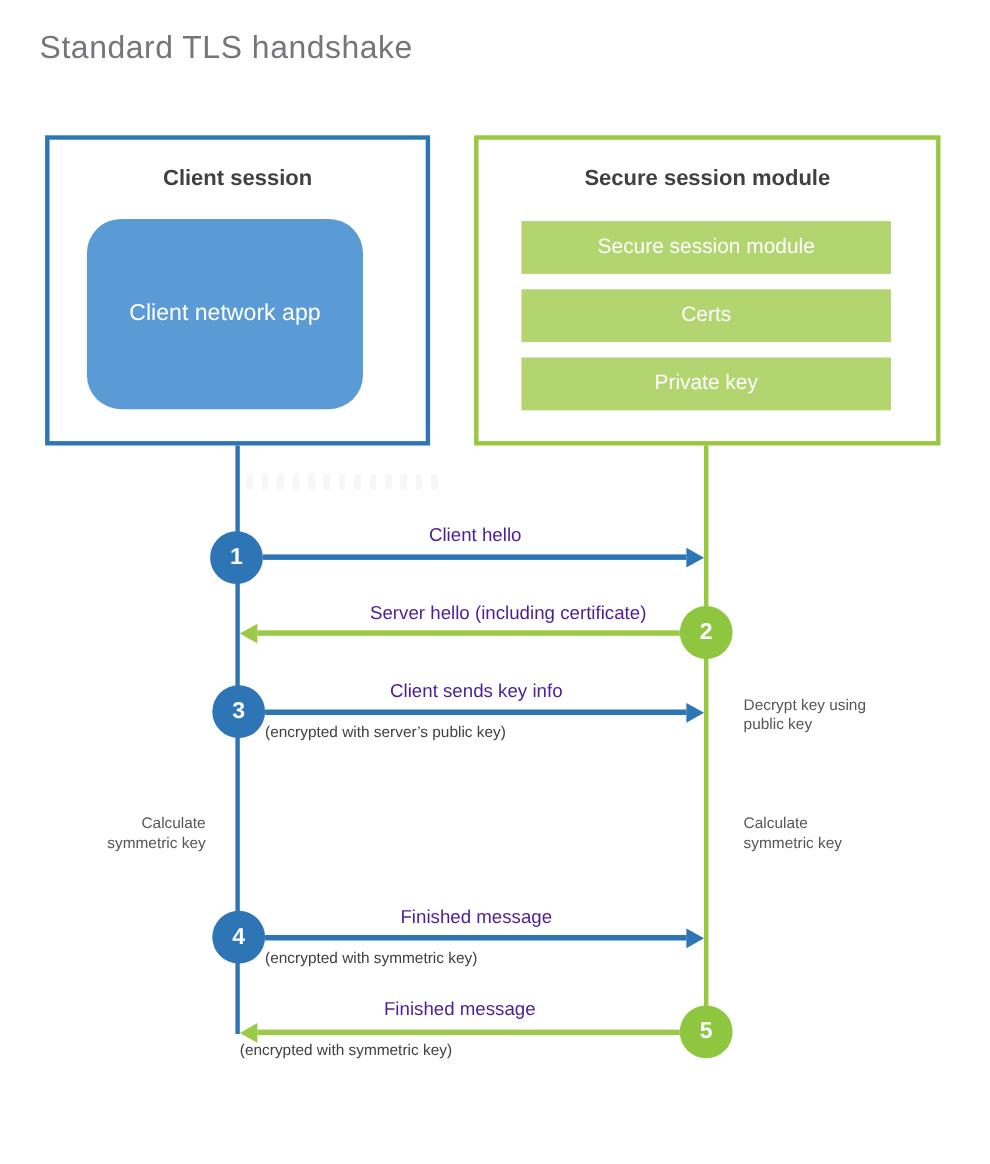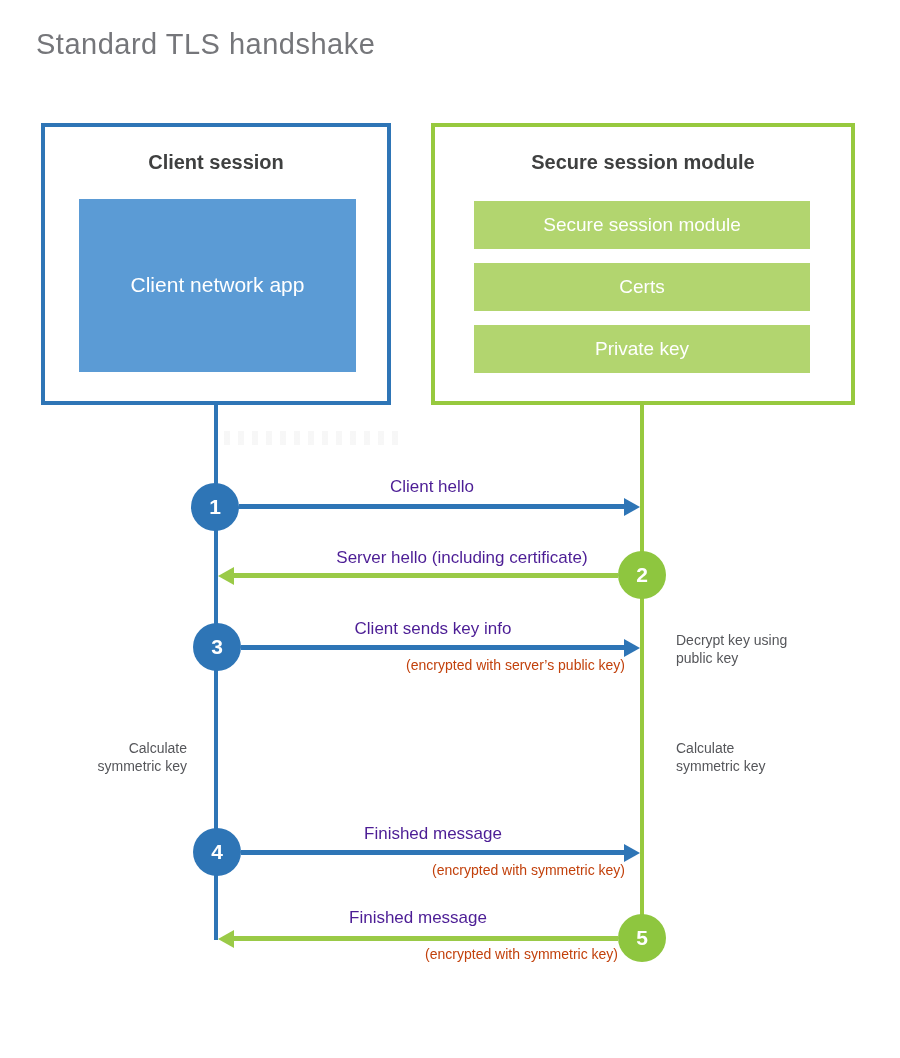--- a/index.html
+++ b/index.html
@@ -13,23 +13,23 @@
   }
   
   .entity-box{position:absolute;top:123px;height:282px;background:#fff;box-sizing:border-box;}
   .client-box{left:41px;width:350px;border:4px solid #2e75b6;}
   .server-box{left:431px;width:424px;border:4px solid #97c93e;}
   .entity-title{
     position:absolute;left:0;right:0;top:24px;text-align:center;
     font-size:20px;font-weight:bold;color:#3f4040;
   }
   .client-app{
-    position:absolute;left:79px;top:199px;width:277px;height:173px;background:#5b9bd5;
+    position:absolute;left:79px;top:199px;width:251px;height:173px;background:#5b9bd5;
     display:flex;align-items:center;justify-content:center;text-align:center;
-    color:#ffffff;font-size:21px;line-height:1.45;
+    color:#ffffff;font-size:21px;line-height:1.45;border-radius:31px;
   }
   .client-app .inner{width:200px;}
   .server-bar{
     position:absolute;left:474px;width:336px;height:48px;background:#b2d56f;
     display:flex;align-items:center;justify-content:center;
     color:#ffffff;font-size:19px;
   }
   
   .lifeline{position:absolute;width:4px;top:405px;height:535px;}
   .lifeline.blue{left:214px;background:#2e75b6;}
@@ -52,21 +52,21 @@
   .arrow-bar.blue{background:#2e75b6;}
   .arrow-bar.green{background:#9aca47;}
   .arrow-head{position:absolute;width:0;height:0;border-top:9px solid transparent;border-bottom:9px solid transparent;}
   .arrow-head.right.blue{border-left:16px solid #2e75b6;}
   .arrow-head.left.green{border-right:16px solid #9aca47;}
   
   .msg-label{
     position:absolute;text-align:center;font-size:17px;color:#4c1d95;
   }
   .msg-sub{
-    position:absolute;text-align:right;font-size:14px;color:#c2410c;
+    position:absolute;text-align:left;font-size:14px;color:#404040;
   }
   .side-note{
     position:absolute;font-size:14px;color:#55565a;line-height:1.25;
   }
   .side-note.right-align{text-align:right;}
 </style>
 </head>
 <body>
 
 <div id="stage">

